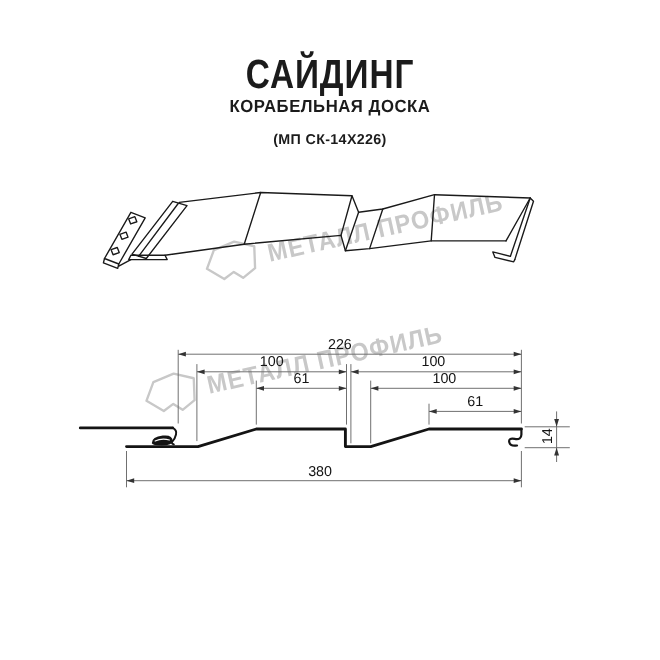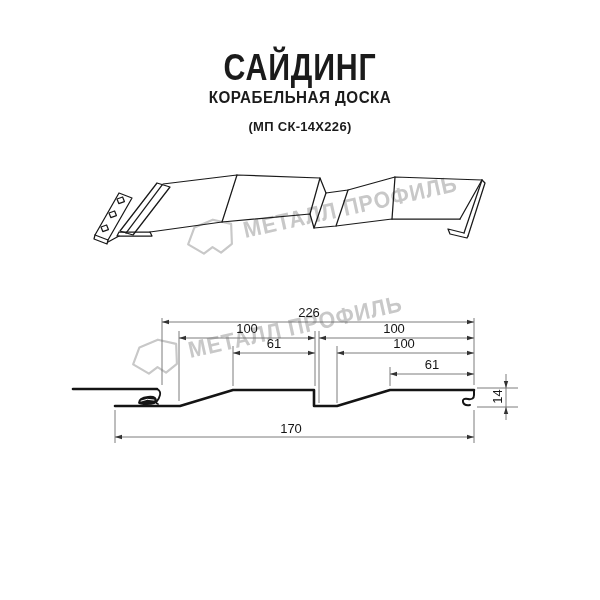--- a/index.html
+++ b/index.html
@@ -167,17 +167,17 @@
       <path d="M474,390 V395 Q474,400 468,399 Q462,398 463,402 Q464,406 470,405" stroke-width="2"></path>
     </g>
   </svg>
 
   <div class="dim" style="left:309px; top:306px;">226</div>
   <div class="dim" style="left:247px; top:322px;">100</div>
   <div class="dim" style="left:394px; top:322px;">100</div>
   <div class="dim" style="left:274px; top:337px;">61</div>
   <div class="dim" style="left:404px; top:337px;">100</div>
   <div class="dim" style="left:432px; top:358px;">61</div>
-  <div class="dim" style="left:291px; top:422px;">170</div>
+  <div class="dim" style="left:291px; top:422px;">380</div>
   <div class="dim-v" style="left:484px; top:390px;">14</div>
 
 
 </div>
 
 </body></html>

